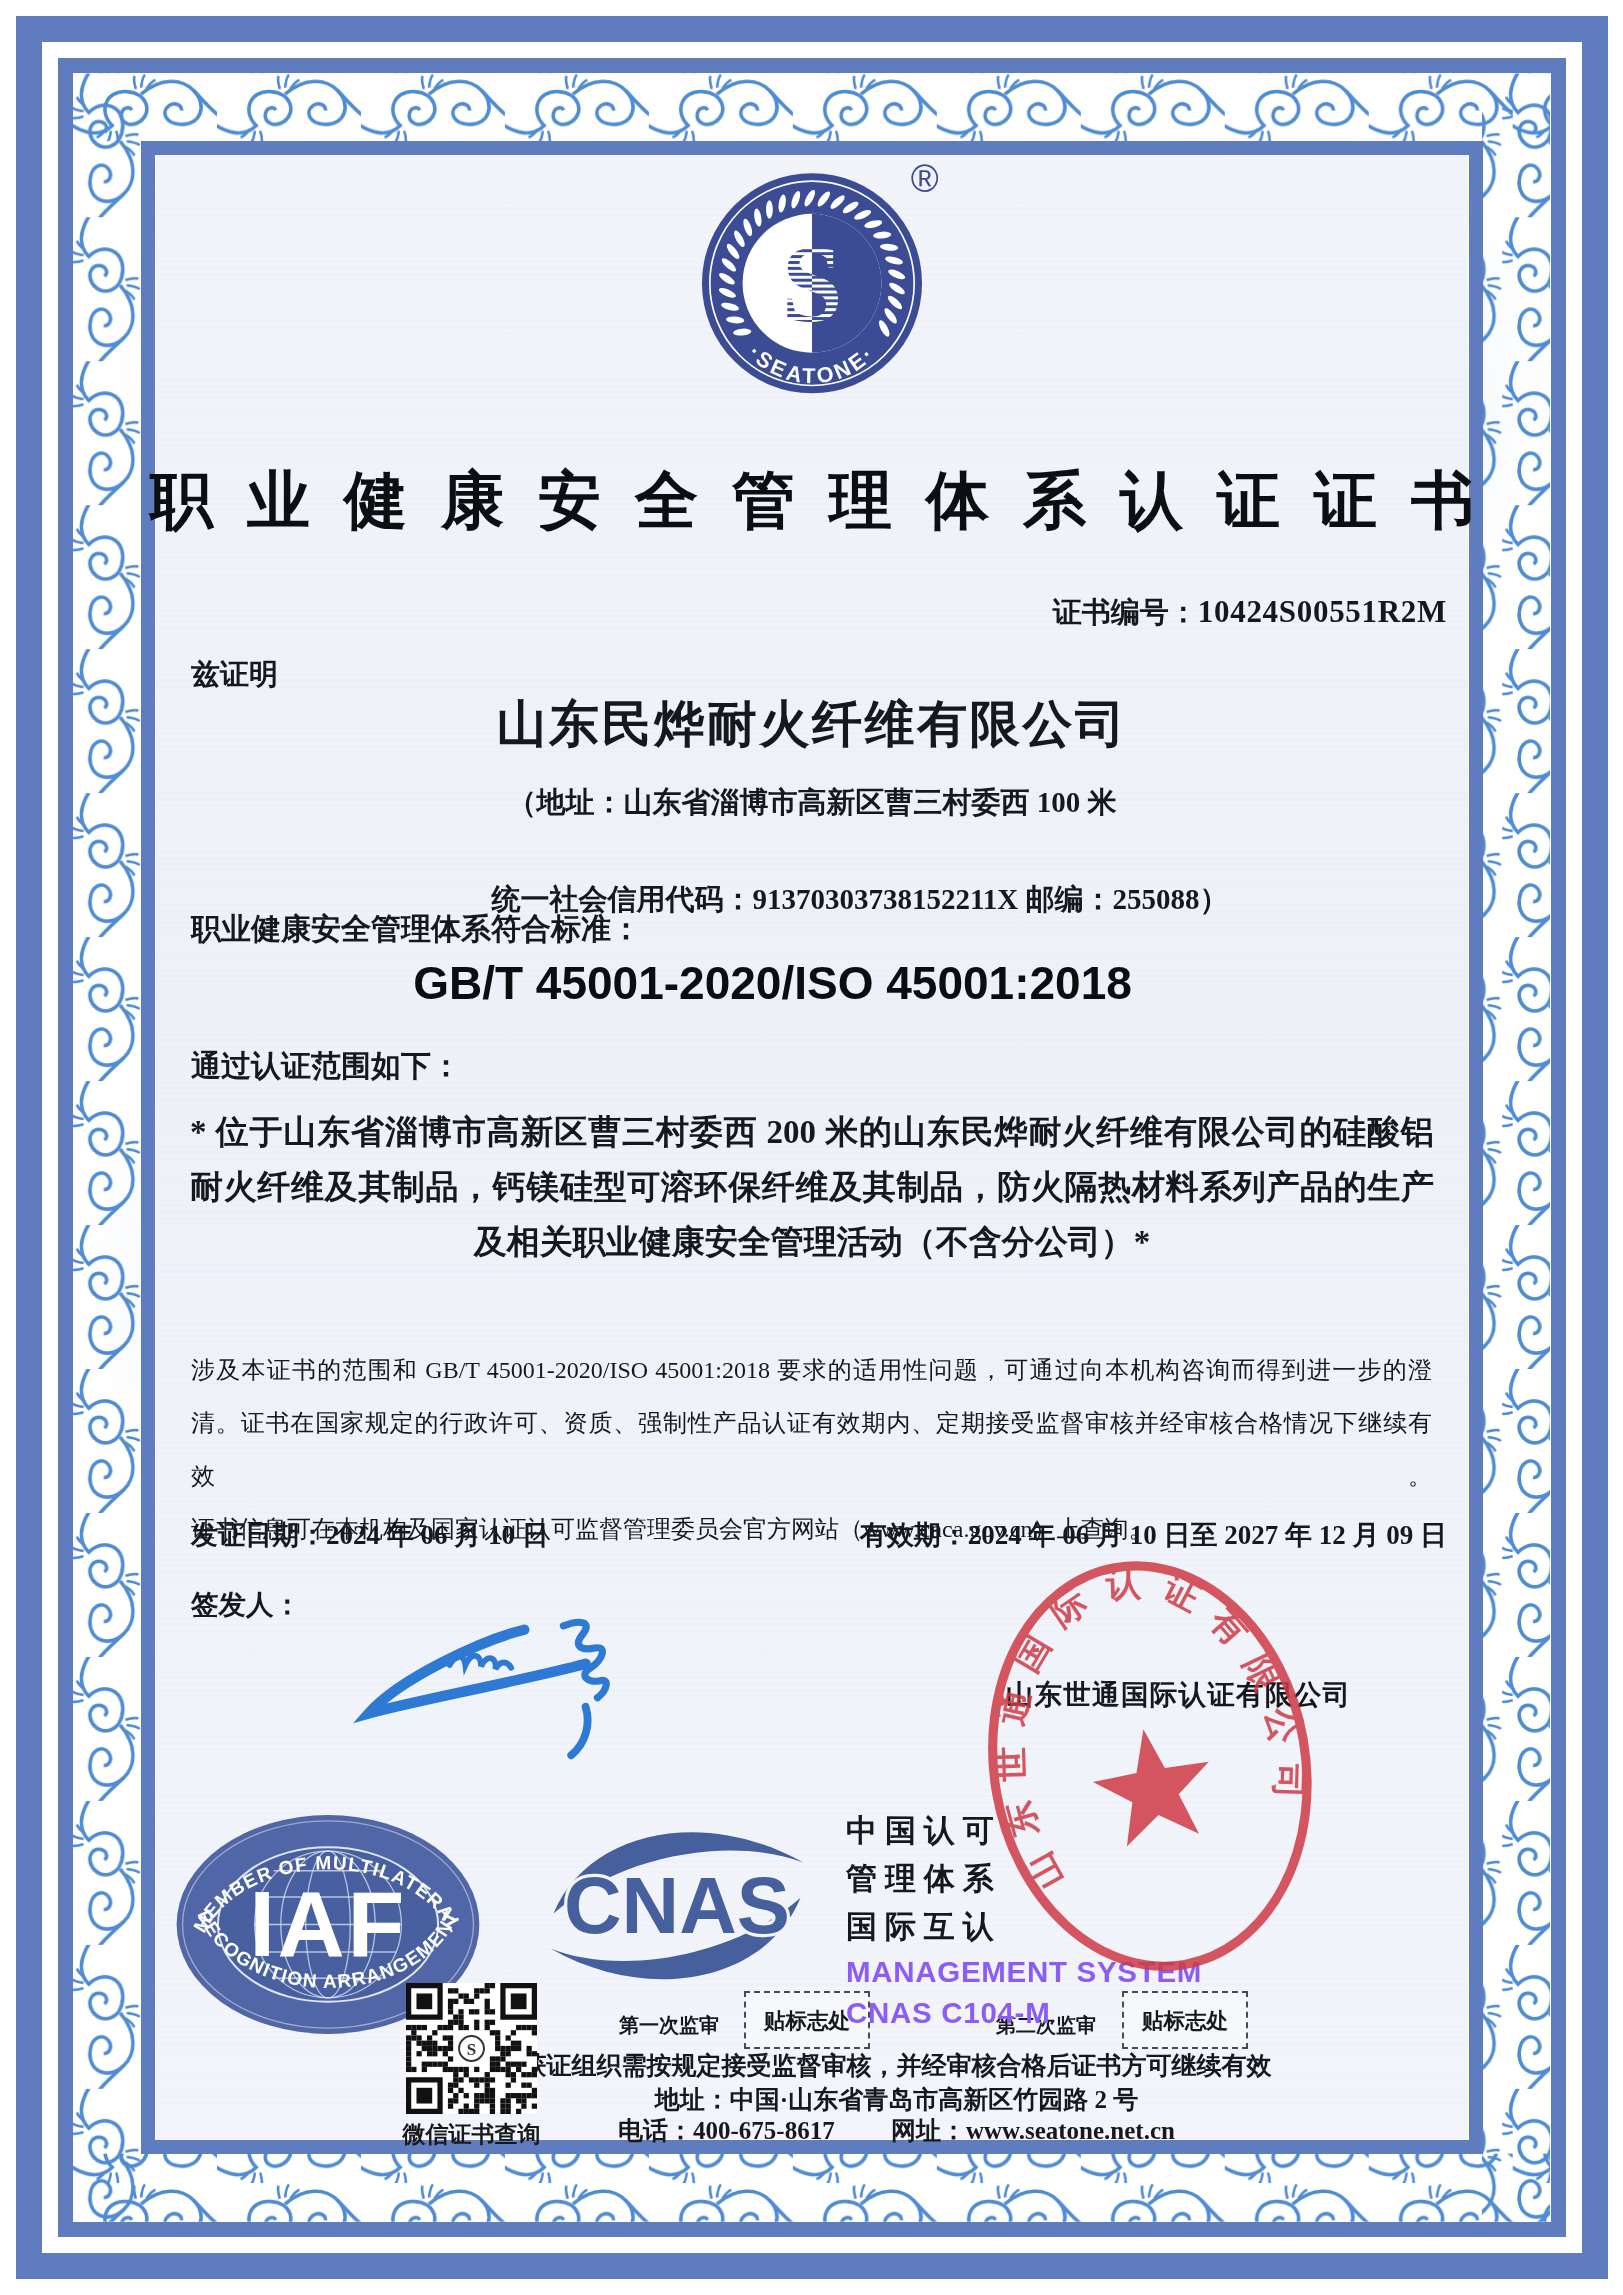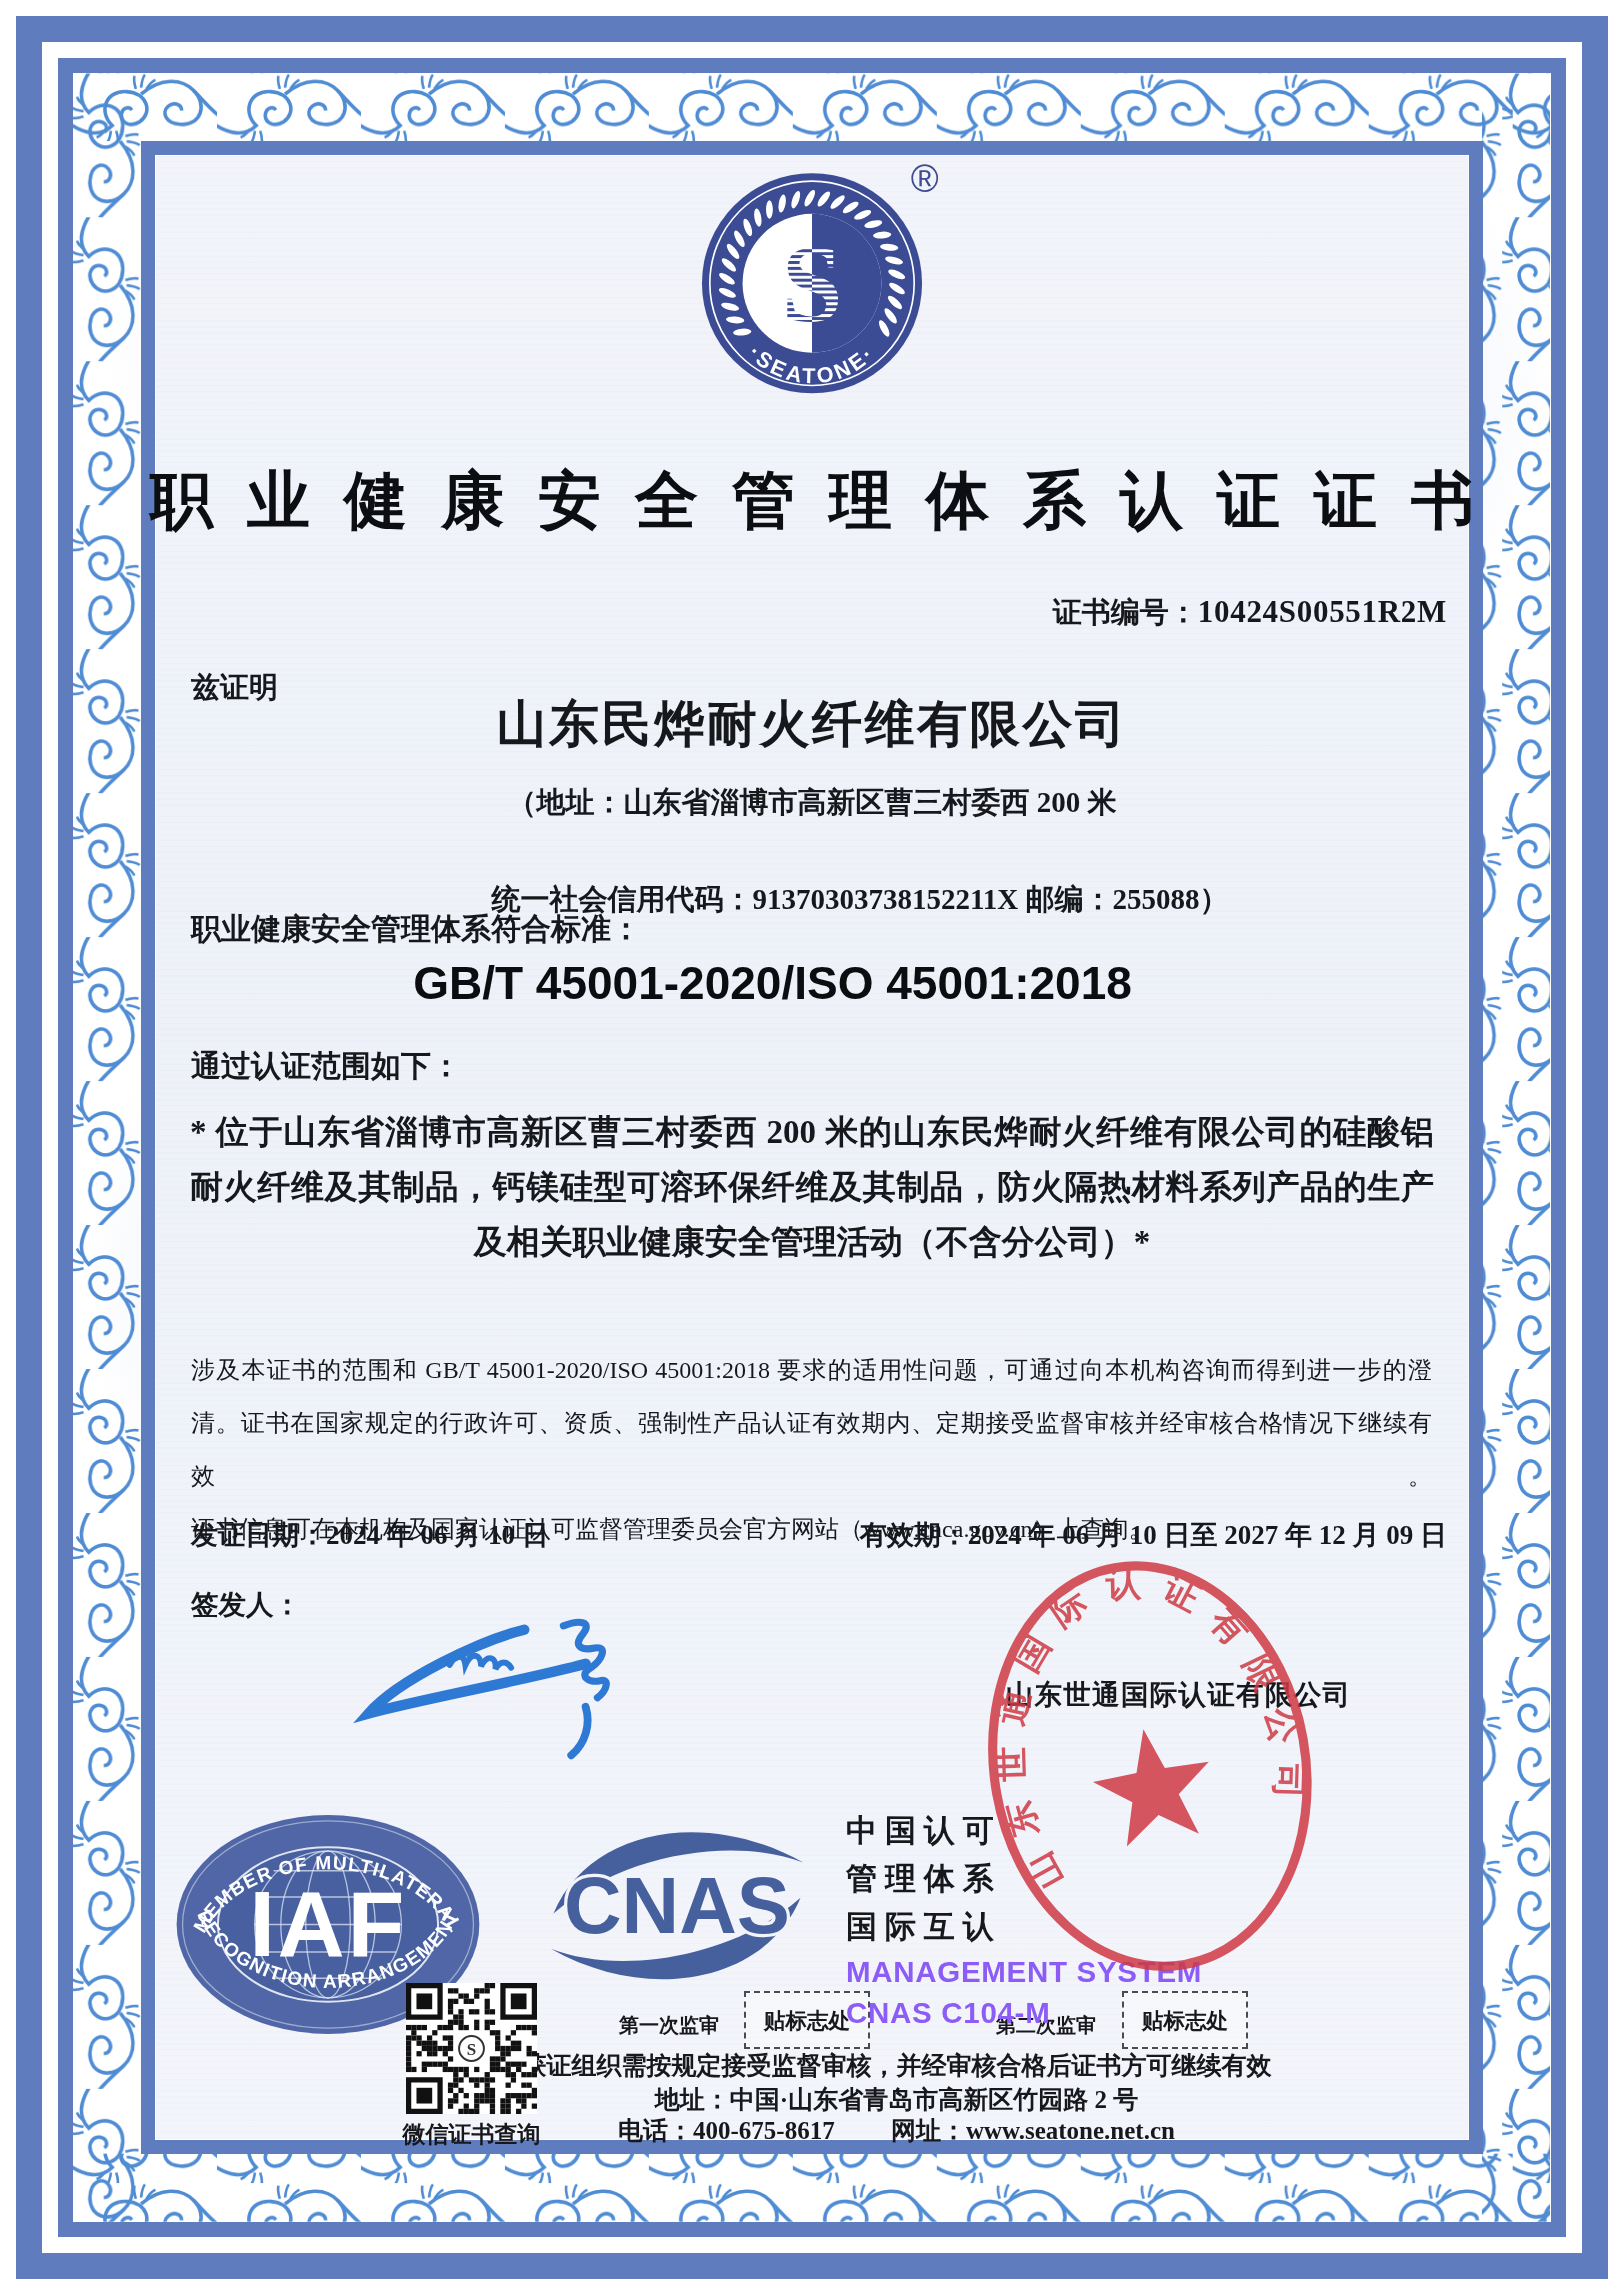--- a/index.html
+++ b/index.html
@@ -14,21 +14,21 @@
   .content-bg{left:156px;top:156px;right:156px;bottom:156px;
       background:linear-gradient(180deg,#f2f4fa 0%,#eef1f8 45%,#f3f5fb 100%);}
   .texture{left:156px;top:156px;right:156px;bottom:156px;opacity:.5;
       background:repeating-linear-gradient(0deg,rgba(130,150,195,.06) 0 1.3px,rgba(255,255,255,0) 1.3px 5.9px);}
   .blob{position:absolute;pointer-events:none;}
   
   .title{left:0;top:458px;width:1624px;text-align:center;font-size:63px;font-weight:bold;
          letter-spacing:34px;text-indent:34px;color:#0d0e12;}
   .certno{top:593px;right:177px;font-size:29px;font-weight:bold;}
   .certno b{font-size:31px;letter-spacing:0.7px;}
-  .hereby{left:191px;top:655px;font-size:29px;font-weight:bold;margin-top:13px;}
+  .hereby{left:191px;top:655px;font-size:29px;font-weight:bold;}
   .company{left:0;top:691px;width:1624px;text-align:center;font-size:50px;font-weight:bold;letter-spacing:2.6px;}
   .addr{left:0;top:783px;width:1624px;text-align:center;font-size:29px;font-weight:bold;}
   .credit{left:0;top:880px;width:1624px;text-align:center;font-size:29px;font-weight:bold;margin-left:48px;}
   .stdlabel{left:191px;top:909px;font-size:30px;font-weight:bold;text-align:right;}
   .stdvalue{left:0;top:956px;width:1545px;text-align:center;font-size:46px;font-weight:bold;
             font-family:"Liberation Sans","DejaVu Sans",sans-serif;color:#0c0d11;}
   .scopelabel{left:191px;top:1046px;font-size:30px;font-weight:bold;}
   .scope{left:190px;top:1105px;width:1244px;font-size:33px;font-weight:bold;line-height:55px;}
   .just{text-align:justify;text-align-last:justify;}
   .scope .c{text-align:center;text-align-last:center;}
@@ -164,21 +164,21 @@
     </text>
     <text x="372" y="66" text-anchor="middle" font-size="58" fill="#3c4c94" font-family="Liberation Sans, DejaVu Sans, sans-serif">®</text>
   </svg>
 
   <div class="abs title">职业健康安全管理体系认证证书</div>
   <div class="abs certno">
     <span>证书编号：</span><b>10424S00551R2M</b>
   </div>
   <div class="abs hereby">兹证明</div>
   <div class="abs company">山东民烨耐火纤维有限公司</div>
-  <div class="abs addr">（地址：山东省淄博市高新区曹三村委西 200 米</div>
+  <div class="abs addr">（地址：山东省淄博市高新区曹三村委西 100 米</div>
   <div class="abs credit">统一社会信用代码：91370303738152211X 邮编：255088）</div>
   <div class="abs stdlabel">职业健康安全管理体系符合标准：</div>
   <div class="abs stdvalue">GB/T 45001-2020/ISO 45001:2018</div>
   <div class="abs scopelabel">通过认证范围如下：</div>
   <div class="abs scope">
     <div class="just">* 位于山东省淄博市高新区曹三村委西 200 米的山东民烨耐火纤维有限公司的硅酸铝</div>
     <div class="just">耐火纤维及其制品，钙镁硅型可溶环保纤维及其制品，防火隔热材料系列产品的生产</div>
     <div class="c">及相关职业健康安全管理活动（不含分公司）*</div>
   </div>
   <div class="abs legal">

